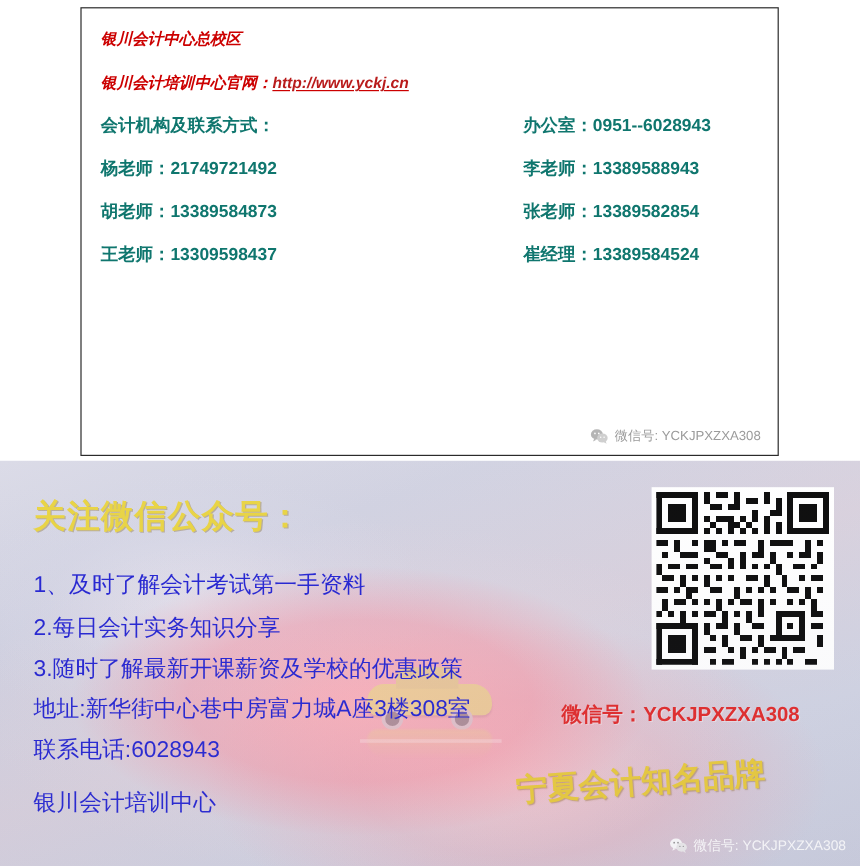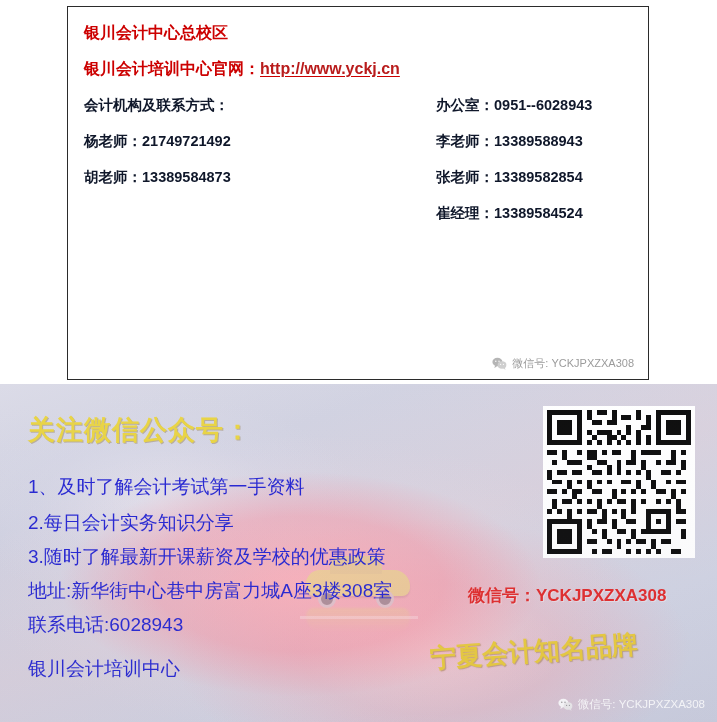--- a/index.html
+++ b/index.html
@@ -36,35 +36,36 @@
     position: absolute;
     left: 16px;
     top: 8px;
     right: 14px;
     bottom: 4px;
   }
   .line {
     position: relative;
     height: 36px;
     line-height: 36px;
-    font-size: 16px;
+    font-size: 13px;
     font-weight: bold;
     color: #111111;
     white-space: nowrap;
+    font-style: italic;
   }
   .red {
     color: #cc0000;
   }
   .row2 {
     position: relative;
     height: 36px;
     line-height: 36px;
     font-size: 14.5px;
     font-weight: bold;
-    color: #0f172a;
+    color: #0f766e;
     white-space: nowrap;
   }
   .row2 .left {
     position: absolute;
     left: 0;
     top: 0;
   }
   .row2 .right {
     position: absolute;
     left: 300px;
@@ -284,20 +285,21 @@
         <span class="left">杨老师：21749721492</span>
         <span class="right r4">李老师：13389588943</span>
       </div>
 
       <div class="row2">
         <span class="left">胡老师：13389584873</span>
         <span class="right r4">张老师：13389582854</span>
       </div>
 
       <div class="row2">
+        <span class="left">王老师：13309598437</span>
         <span class="right r4">崔经理：13389584524</span>
       </div>
 
 
 
     </div>
 
     <div class="wm-top">
       <span class="wm-icon">
         <svg width="15" height="13" viewBox="0 0 15 13">

